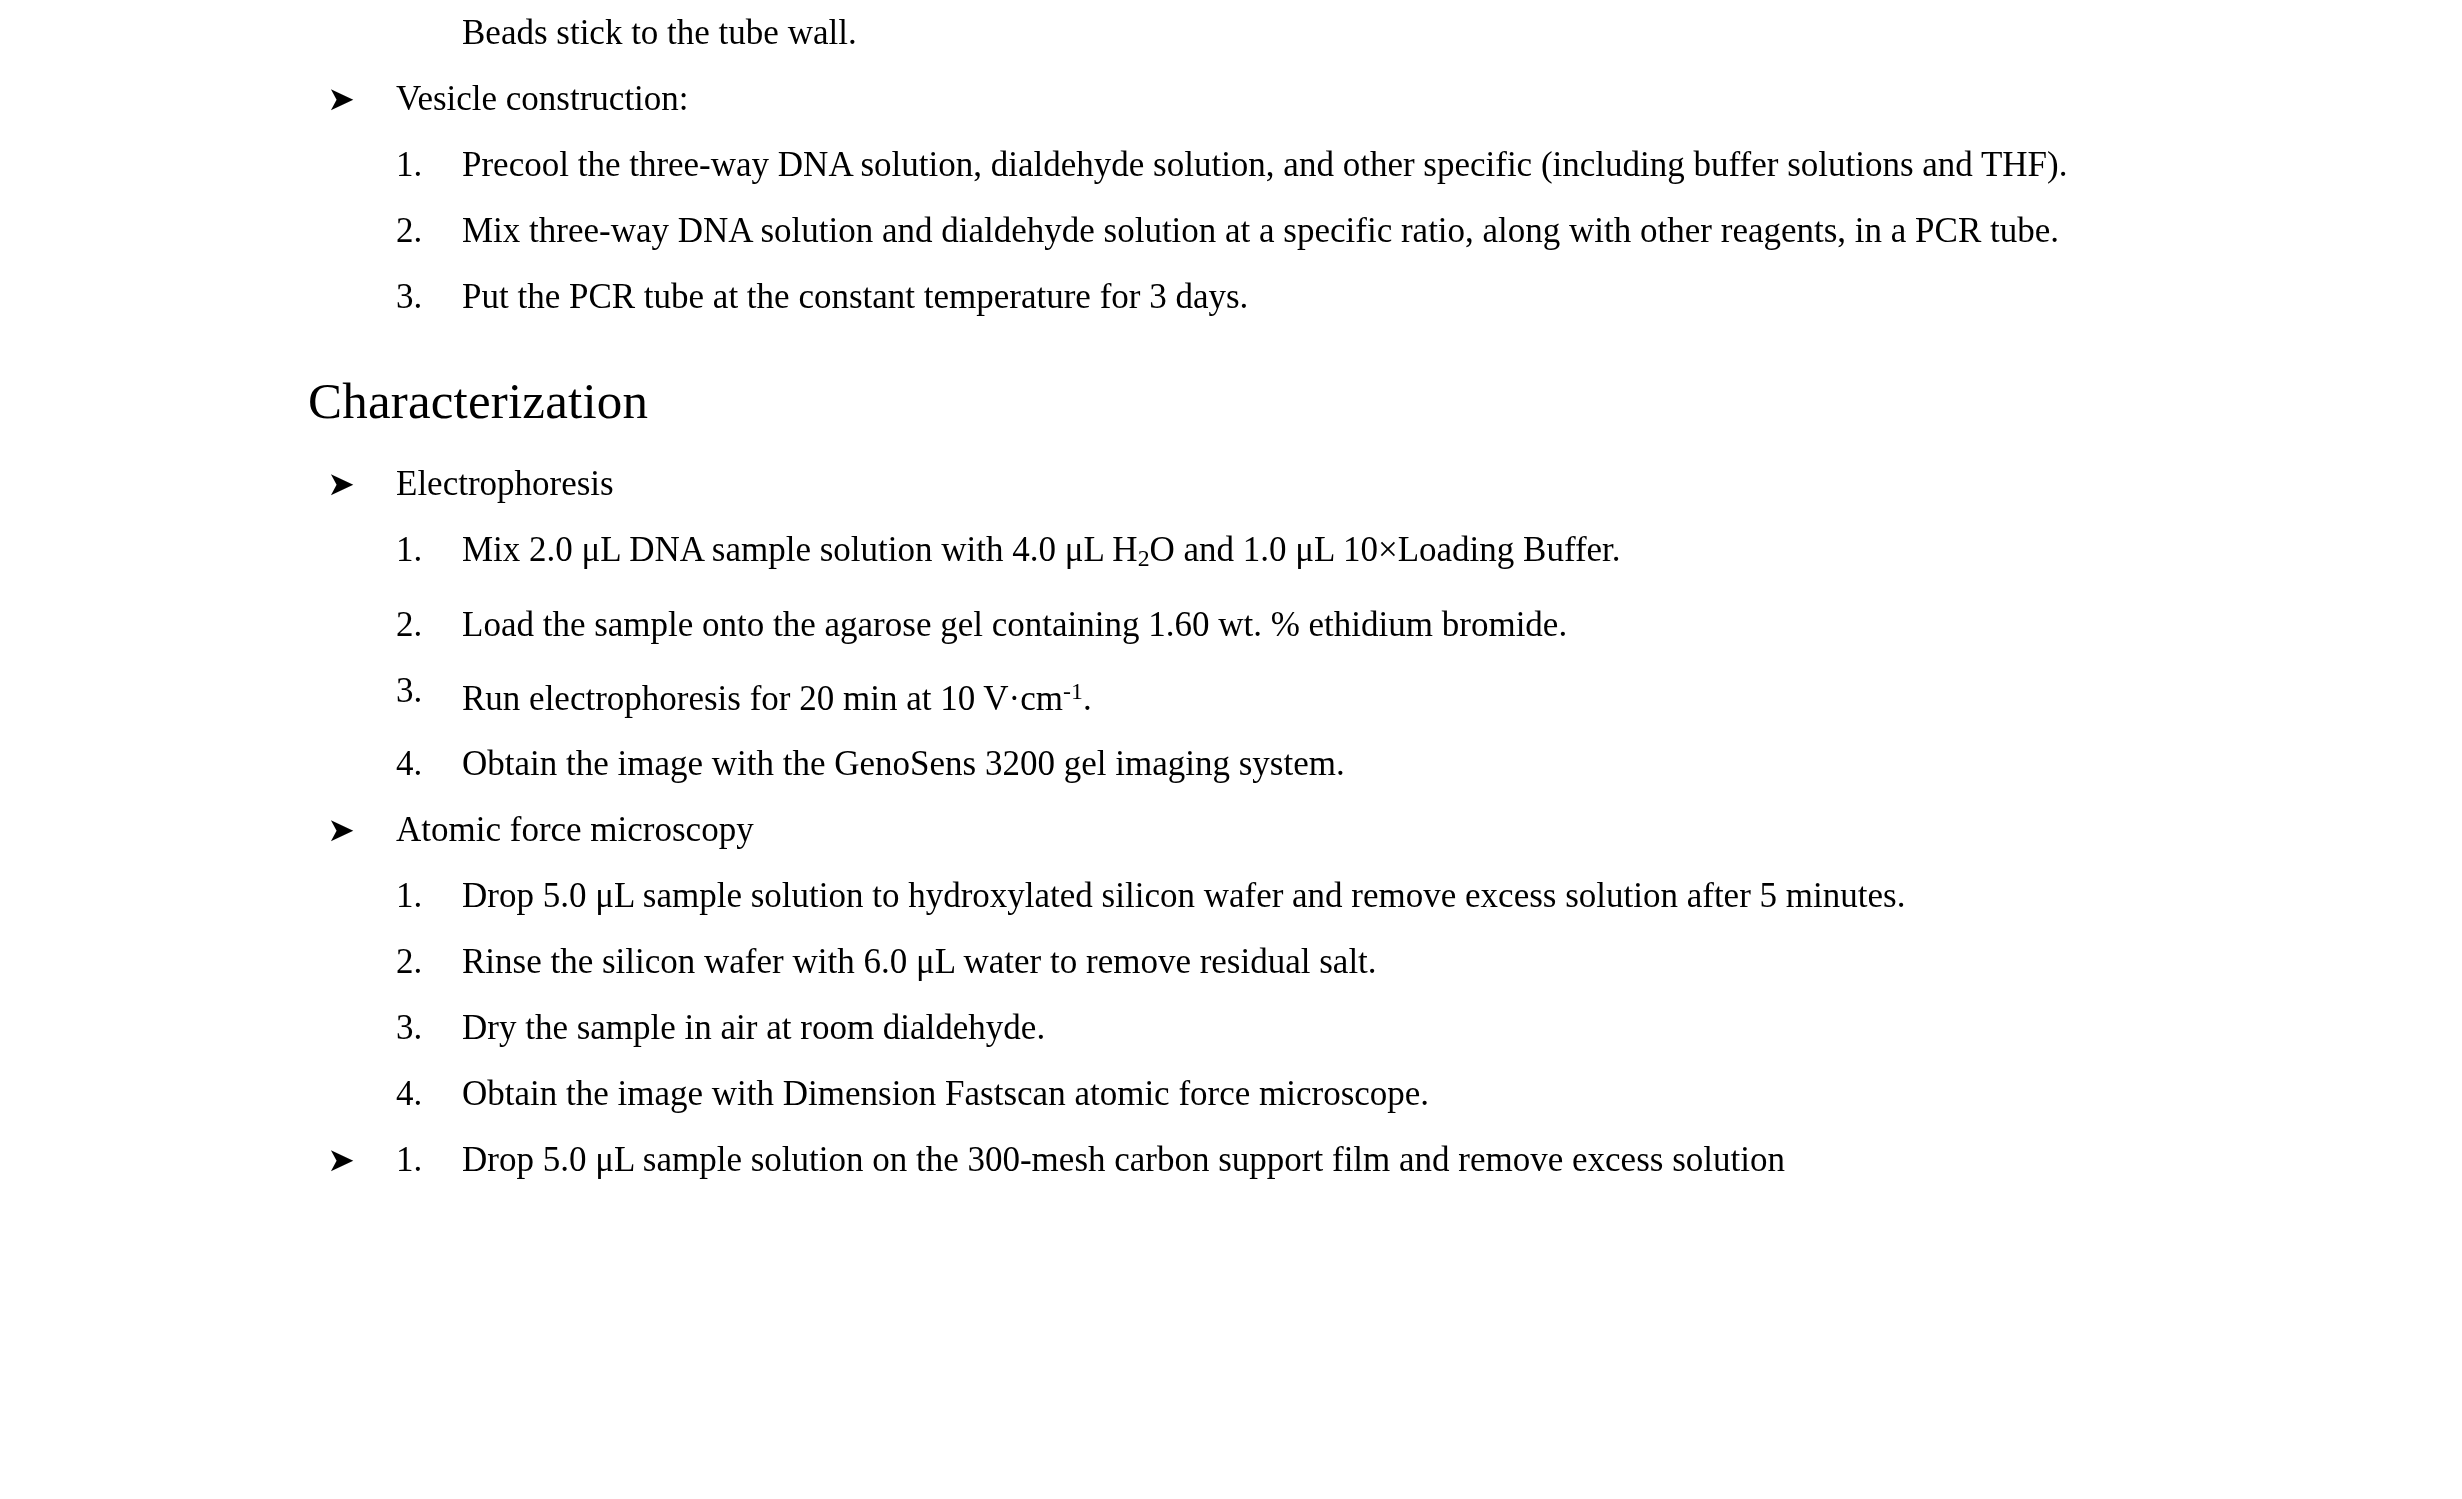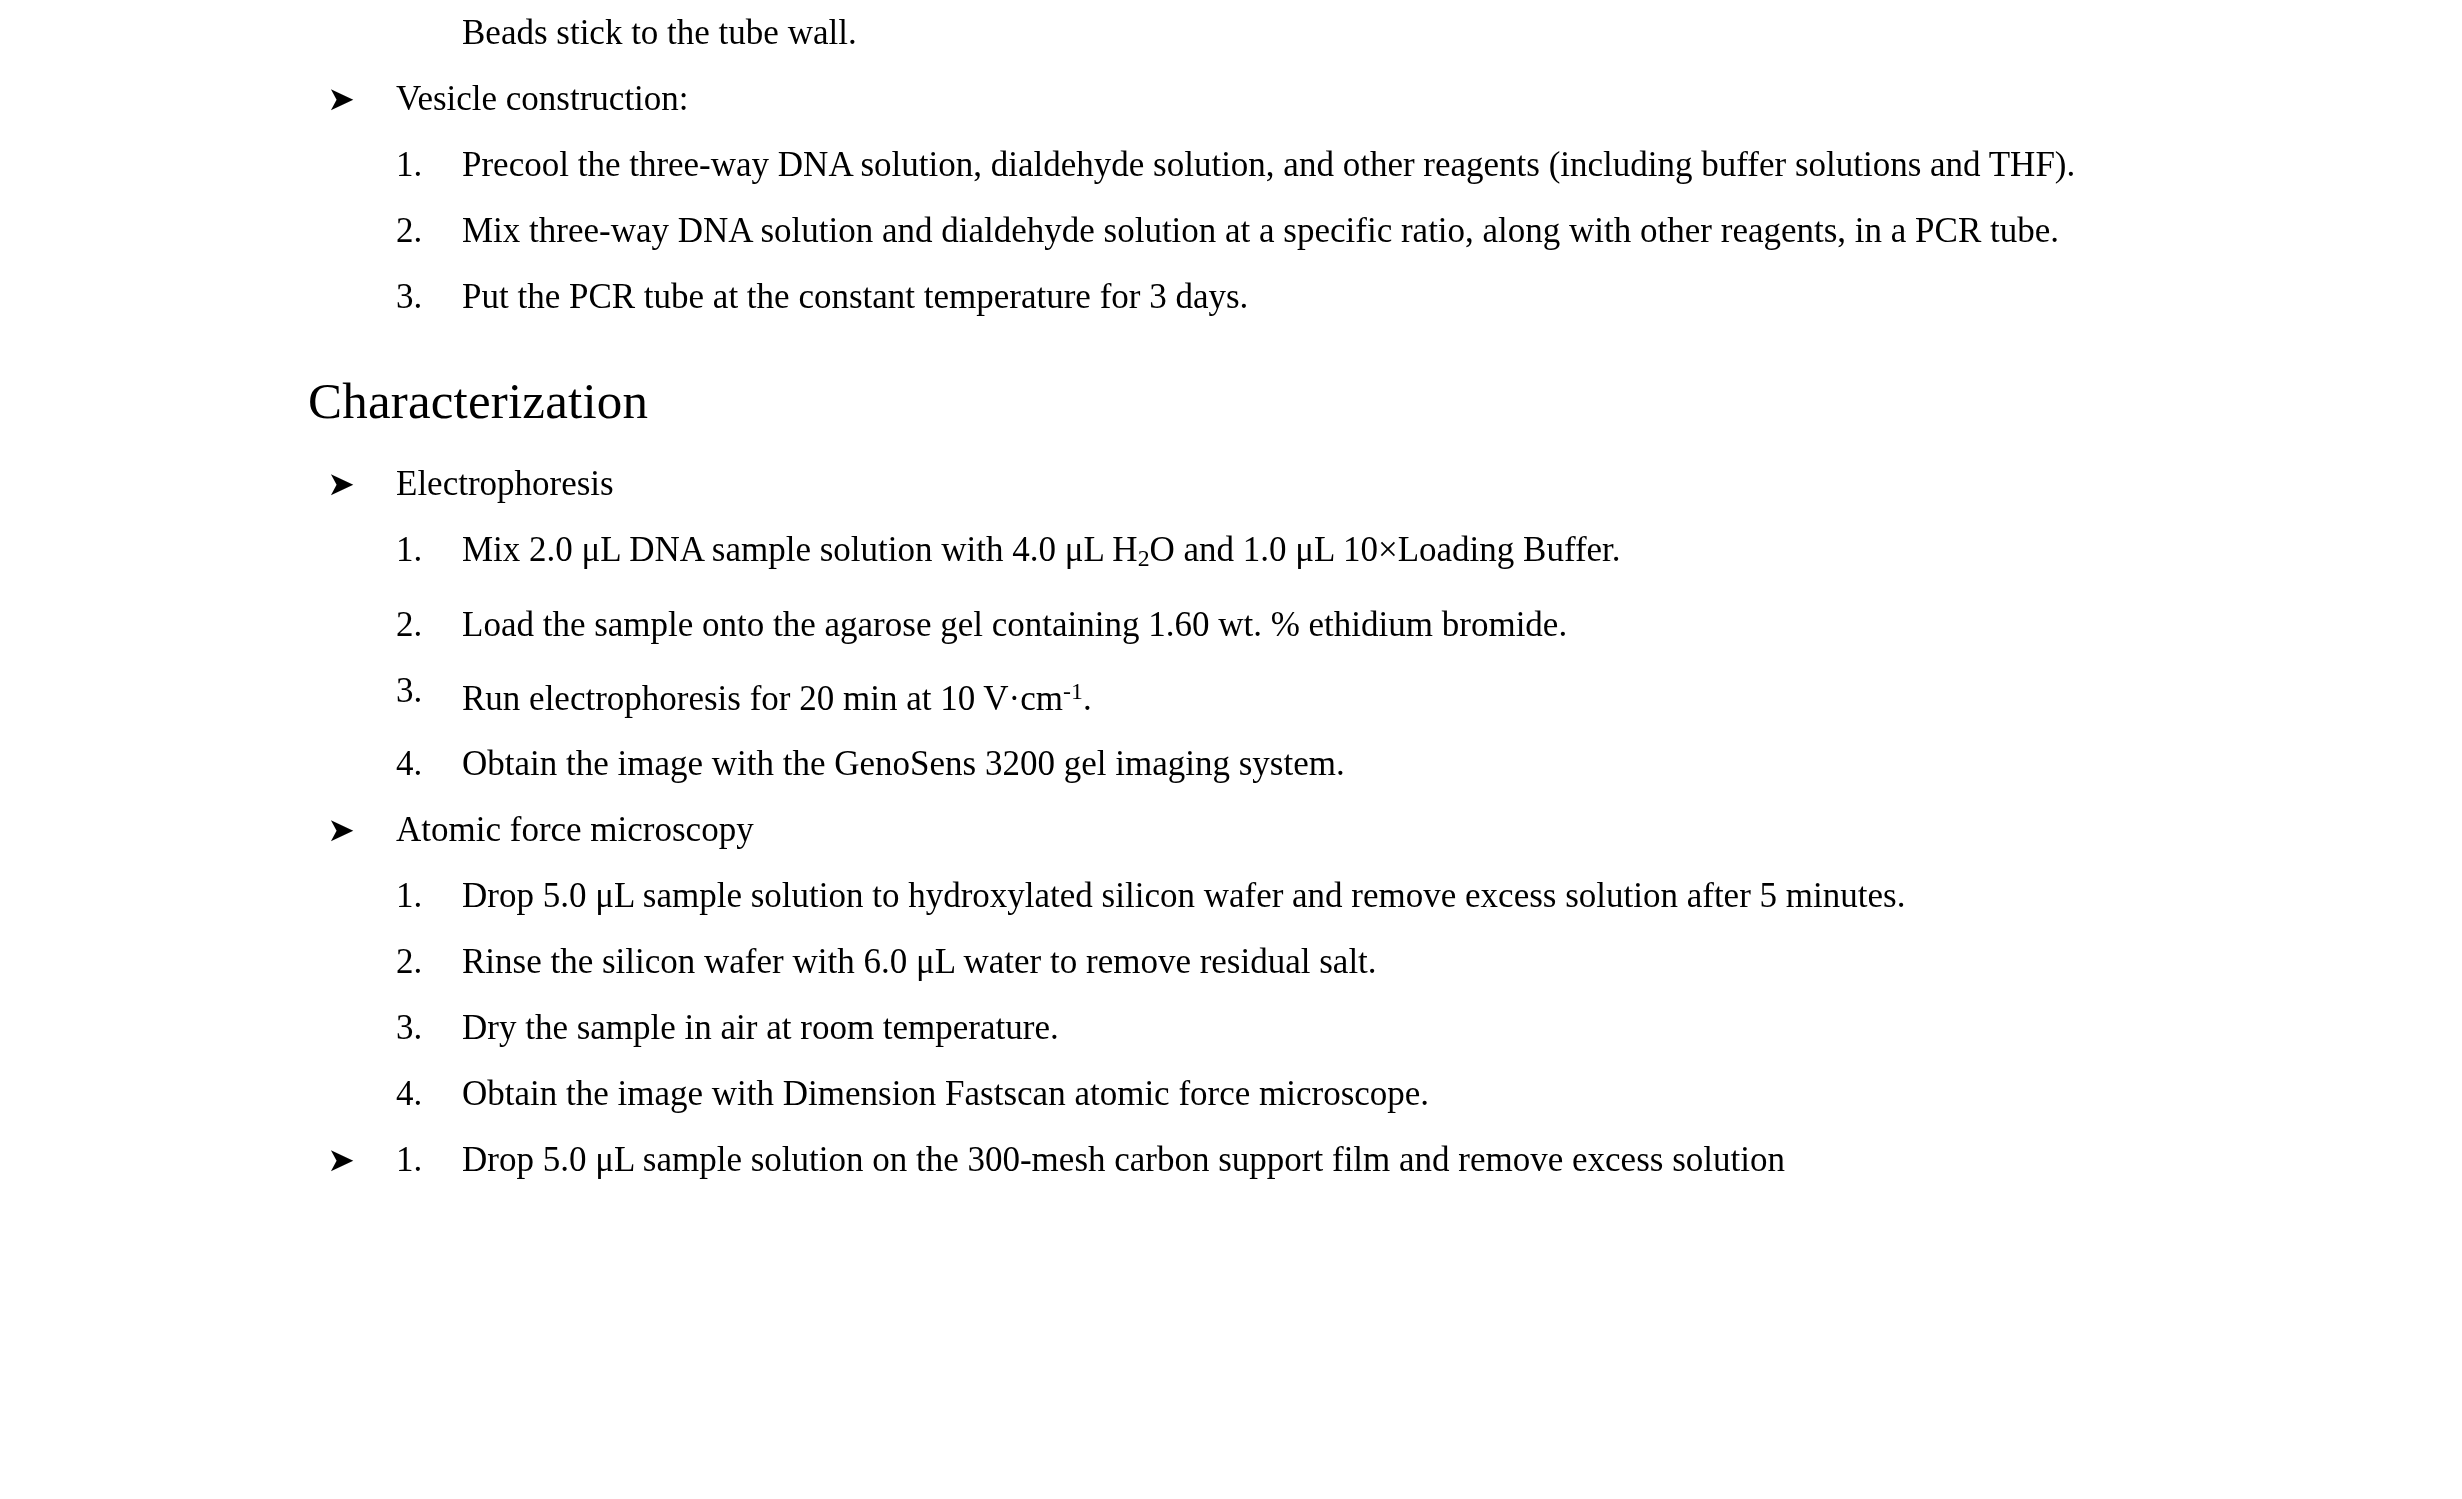--- a/index.html
+++ b/index.html
@@ -114,21 +114,21 @@
     <div class="orphan-line">Beads stick to the tube wall.</div>
 
     <div>
       <div class="bullet-row">
         <span class="bullet-glyph">➤</span>
         <span class="bullet-label">Vesicle construction:</span>
       </div>
 
       <div class="num-row">
         <span class="num-marker">1.</span>
-        <span class="num-text">Precool the three-way DNA solution, dialdehyde solution, and other reagents (including buffer solutions and THF).</span>
+        <span class="num-text">Precool the three-way DNA solution, dialdehyde solution, and other specific (including buffer solutions and THF).</span>
       </div>
 
       <div class="num-row">
         <span class="num-marker">2.</span>
         <span class="num-text">Mix three-way DNA solution and dialdehyde solution at a specific ratio, along with other reagents, in a PCR tube.</span>
       </div>
 
       <div class="num-row nojustify">
         <span class="num-marker">3.</span>
         <span class="num-text">Put the PCR tube at the constant temperature for 3 days.</span>
@@ -179,21 +179,21 @@
         <span class="num-text">Drop 5.0 μL sample solution to hydroxylated silicon wafer and remove excess solution after 5 minutes.</span>
       </div>
 
       <div class="num-row nojustify">
         <span class="num-marker">2.</span>
         <span class="num-text">Rinse the silicon wafer with 6.0 μL water to remove residual salt.</span>
       </div>
 
       <div class="num-row nojustify">
         <span class="num-marker">3.</span>
-        <span class="num-text">Dry the sample in air at room temperature.</span>
+        <span class="num-text">Dry the sample in air at room dialdehyde.</span>
       </div>
 
       <div class="num-row nojustify">
         <span class="num-marker">4.</span>
         <span class="num-text">Obtain the image with Dimension Fastscan atomic force microscope.</span>
       </div>
     </div>
 
     <div>
       <div class="bullet-row">

